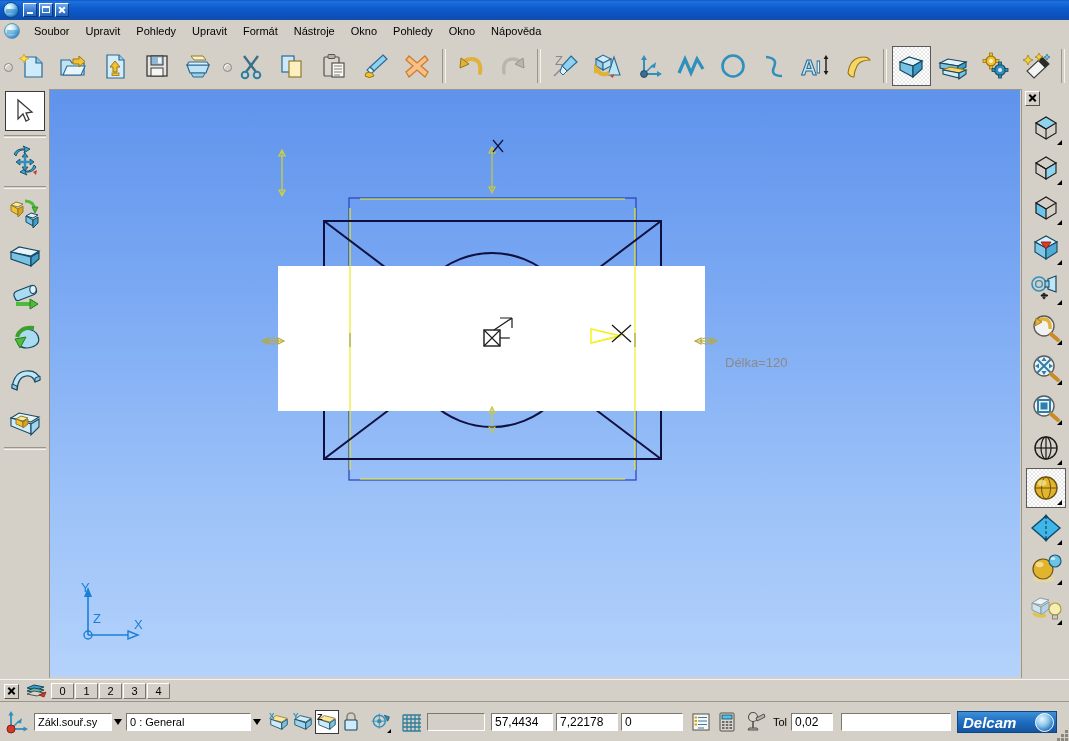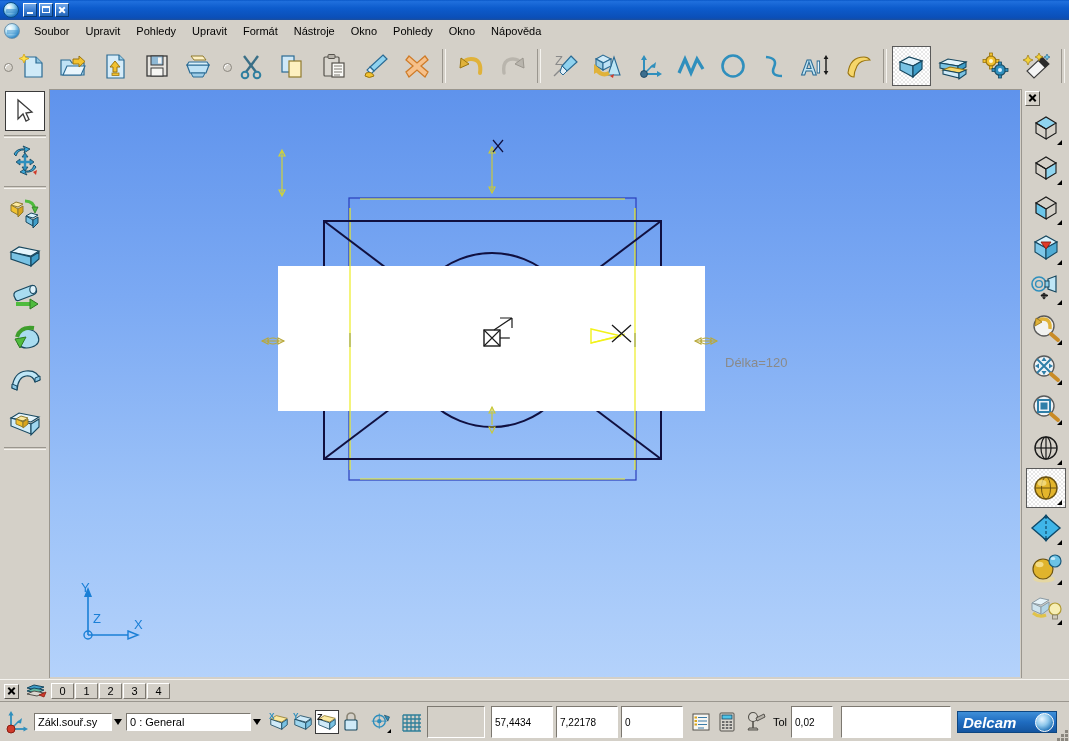--- a/index.html
+++ b/index.html
@@ -142,22 +142,22 @@
     box-sizing:border-box;display:flex;align-items:center;justify-content:center;
     font-size:11px;color:#000;
   }
 
   
   .statusbar{
     position:absolute;left:0;top:701px;width:1069px;height:40px;background:#d4d0c8;
     display:flex;align-items:center;border-top:1px solid #9a968e;
   }
   .sfield{
-    height:32px;background:#fff;border:1px solid #7c7870;border-right-color:#fff;border-bottom-color:#fff;
-    box-sizing:border-box;display:flex;align-items:center;padding:0 3px;font-size:10px;color:#000;
+    height:18px;background:#fff;border:1px solid #7c7870;border-right-color:#fff;border-bottom-color:#fff;
+    box-sizing:border-box;display:flex;align-items:center;padding:0 3px;font-size:12px;color:#000;
   }
   .sfield.ro{background:#d4d0c8;}
   .combo{
     height:18px;background:#fff;border:1px solid #7c7870;border-right-color:#fff;border-bottom-color:#fff;
     box-sizing:border-box;display:flex;align-items:center;font-size:11px;color:#000;position:relative;justify-content:flex-end;
   }
   .combo .cbtxt{padding:0 3px;overflow:hidden;white-space:nowrap;flex:1 1 auto;}
   .sbtn{
     width:24px;height:24px;display:flex;align-items:center;justify-content:center;position:relative;
     box-sizing:border-box;border:1px solid transparent;

